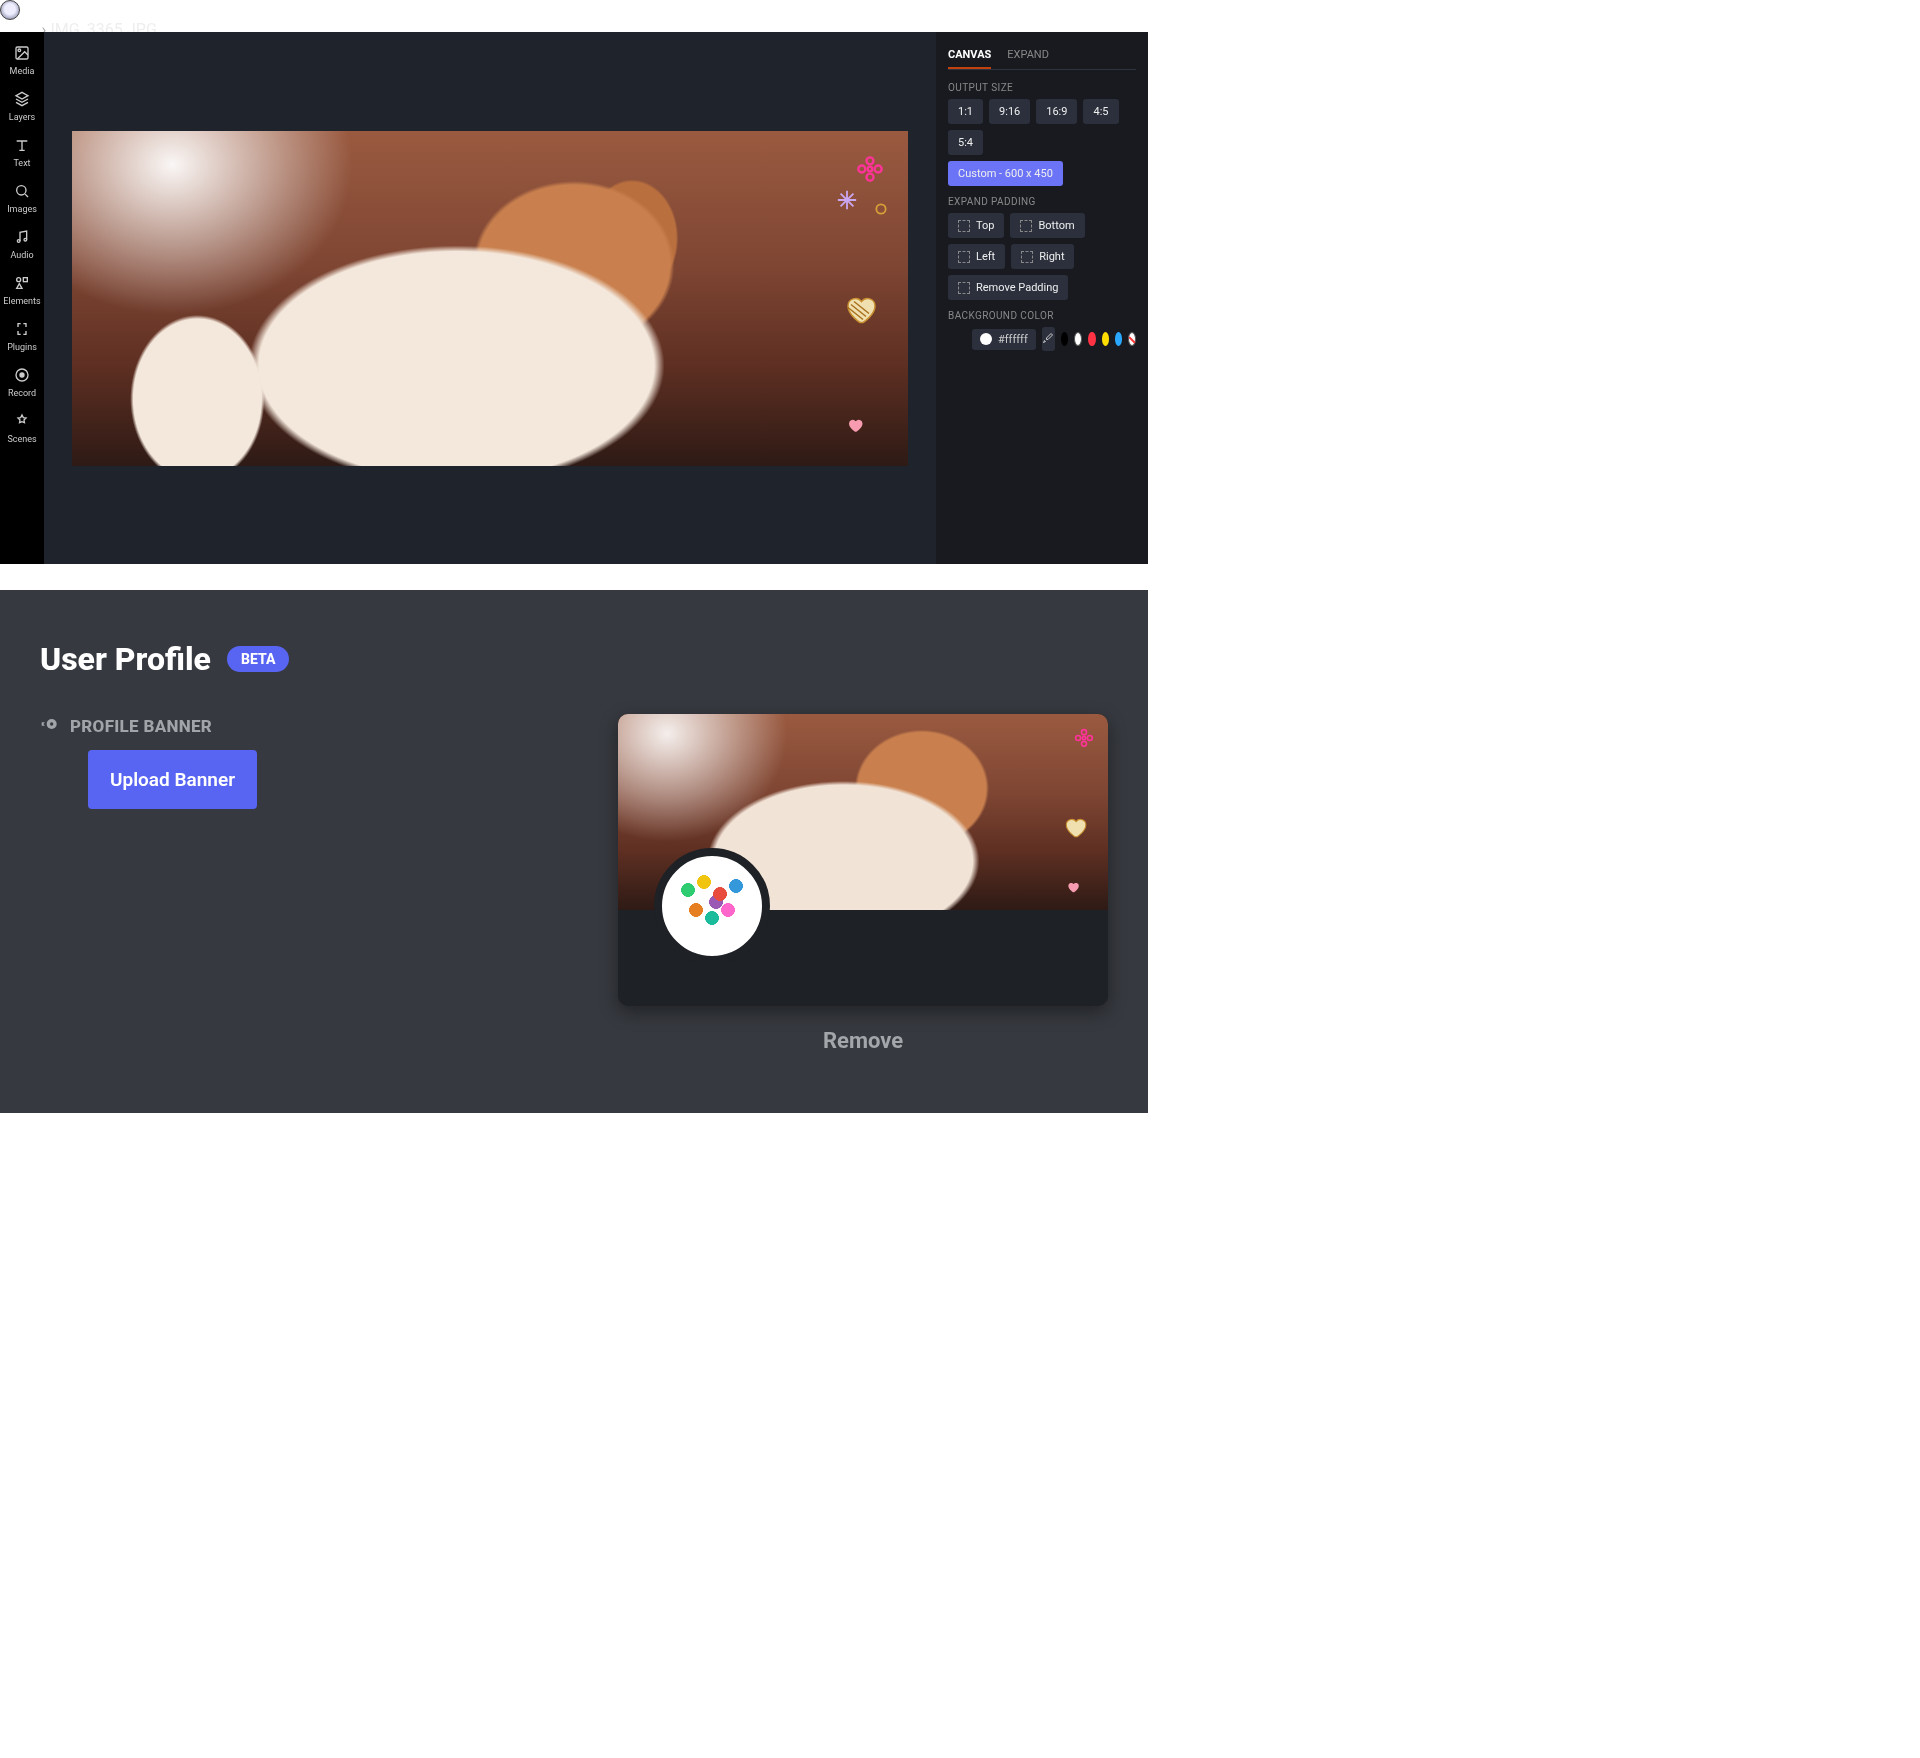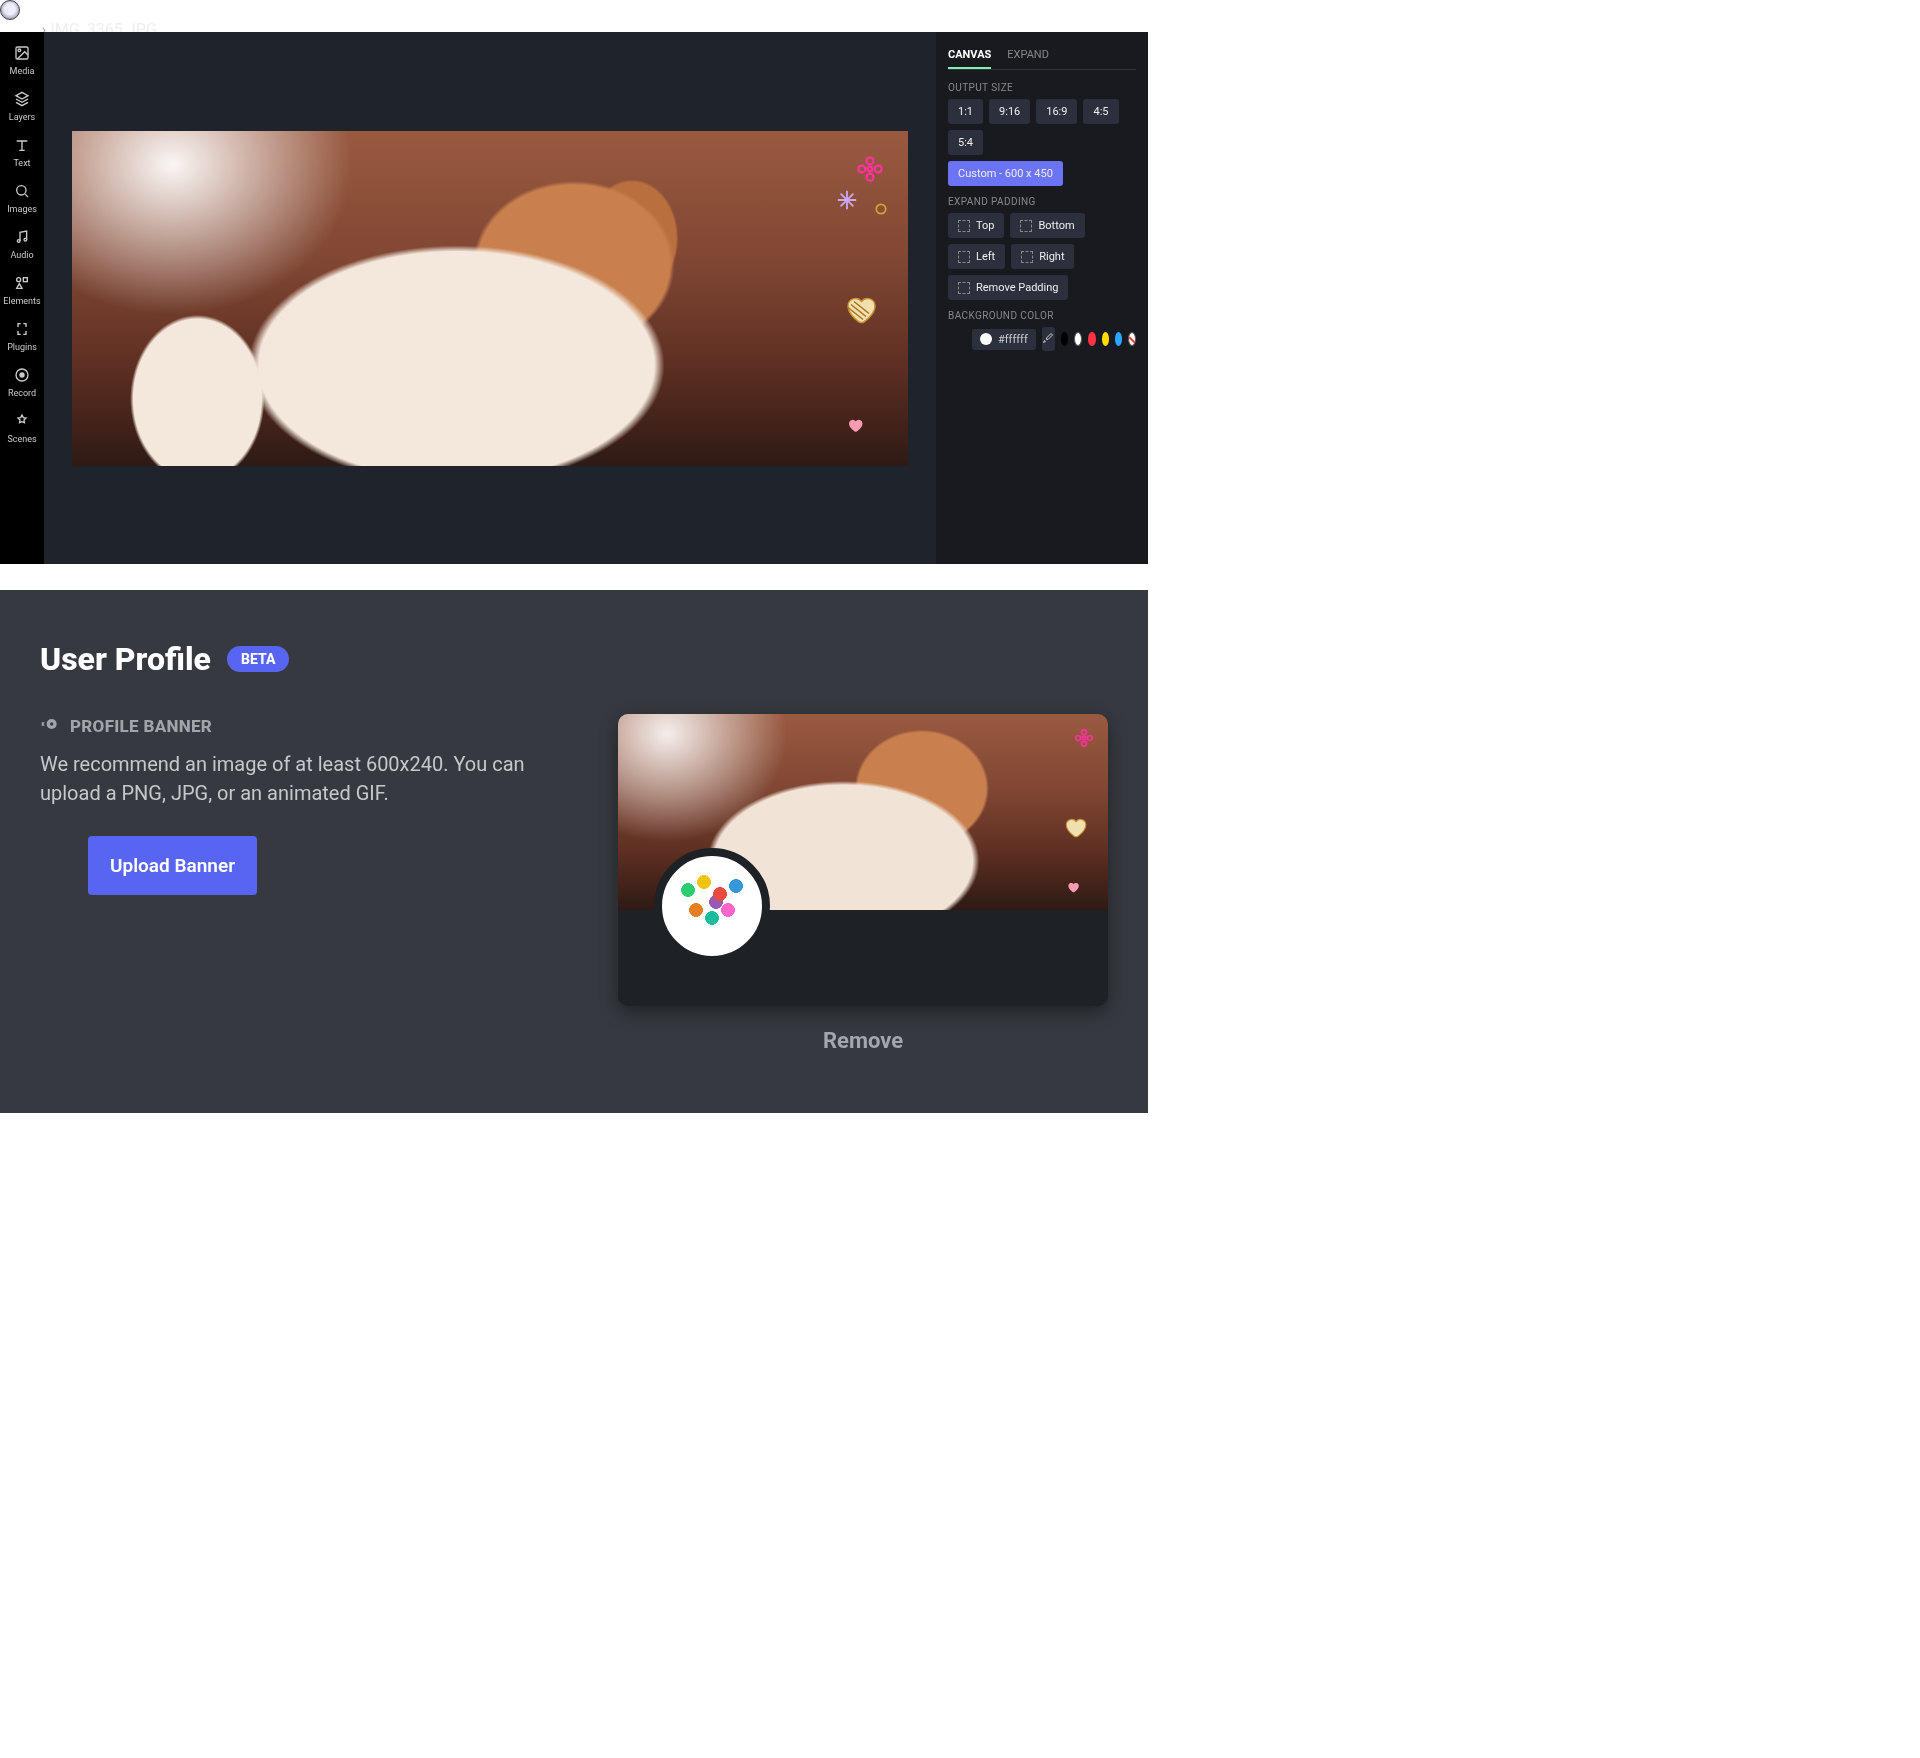--- a/index.html
+++ b/index.html
@@ -72,21 +72,21 @@
   .heart1  { right:30px; top:160px; color:#e9d49a; font-size:30px;}
   .heart2  { right:44px; bottom:28px; color:#f58ca0; font-size:16px;}
   
   .right-panel {
     position:absolute; top:32px; right:0; bottom:0; width:212px;
     background:#181a1f; padding:10px 12px; font-size:11px; color:#ccc;
     overflow:auto;
   }
   .tabs { display:flex; gap:16px; border-bottom:1px solid #2e3340; margin-bottom:12px; font-size:11px;}
   .tab { padding:6px 0; cursor:pointer; color:#888;}
-  .tab.active { color:#fff; border-bottom:2px solid #86efac; font-weight:700;}
+  .tab.active { color:#fff; border-bottom:2px solid #c2410c; font-weight:700;}
   .sect-label { color:#888; font-size:10px; letter-spacing:.4px; margin:10px 0 6px;}
   .ratio-row { display:flex; flex-wrap:wrap; gap:6px; }
   .ratio-btn, .pad-btn {
     background:#2b303c; color:#eee; font-size:11px; padding:6px 10px;
     border-radius:3px; cursor:pointer; display:flex; align-items:center; gap:6px;
   }
   .ratio-btn.active { background:#6b74f7; }
   .pad-btn .sq { width:12px; height:12px; border:1px dashed #888; display:inline-block;}
   .color-row { display:flex; align-items:center; gap:6px; margin-top:4px;}
   .color-chip {
@@ -416,21 +416,20 @@
         <div class="section-head">
           <span>
             <svg width="20" height="20" viewBox="0 0 24 24" fill="#a1a4a8">
                 <circle cx="14" cy="12" r="6"></circle>
                 <circle cx="14" cy="12" r="2" fill="#36393f"></circle>
                 <path d="M2 10h4l-2 2 2 2H2z"></path>
               </svg>
           </span>
           <span>PROFILE BANNER</span>
         </div>
-        <p class="desc">We recommend an image of at least 600x240. You can upload a PNG, JPG, or an animated GIF.</p>
         <div class="upload-banner-btn">Upload Banner</div>
       </div>
       <div>
         <div class="preview-card">
           <div class="preview-banner">
             <span style="position:absolute;right:14px;top:14px"><svg width="20" height="20" viewBox="0 0 24 24" fill="none" stroke="#ff339a" stroke-width="2">
                   <circle cx="12" cy="12" r="2"></circle>
                   <circle cx="12" cy="5" r="3"></circle>
                   <circle cx="12" cy="19" r="3"></circle>
                   <circle cx="5" cy="12" r="3"></circle>

